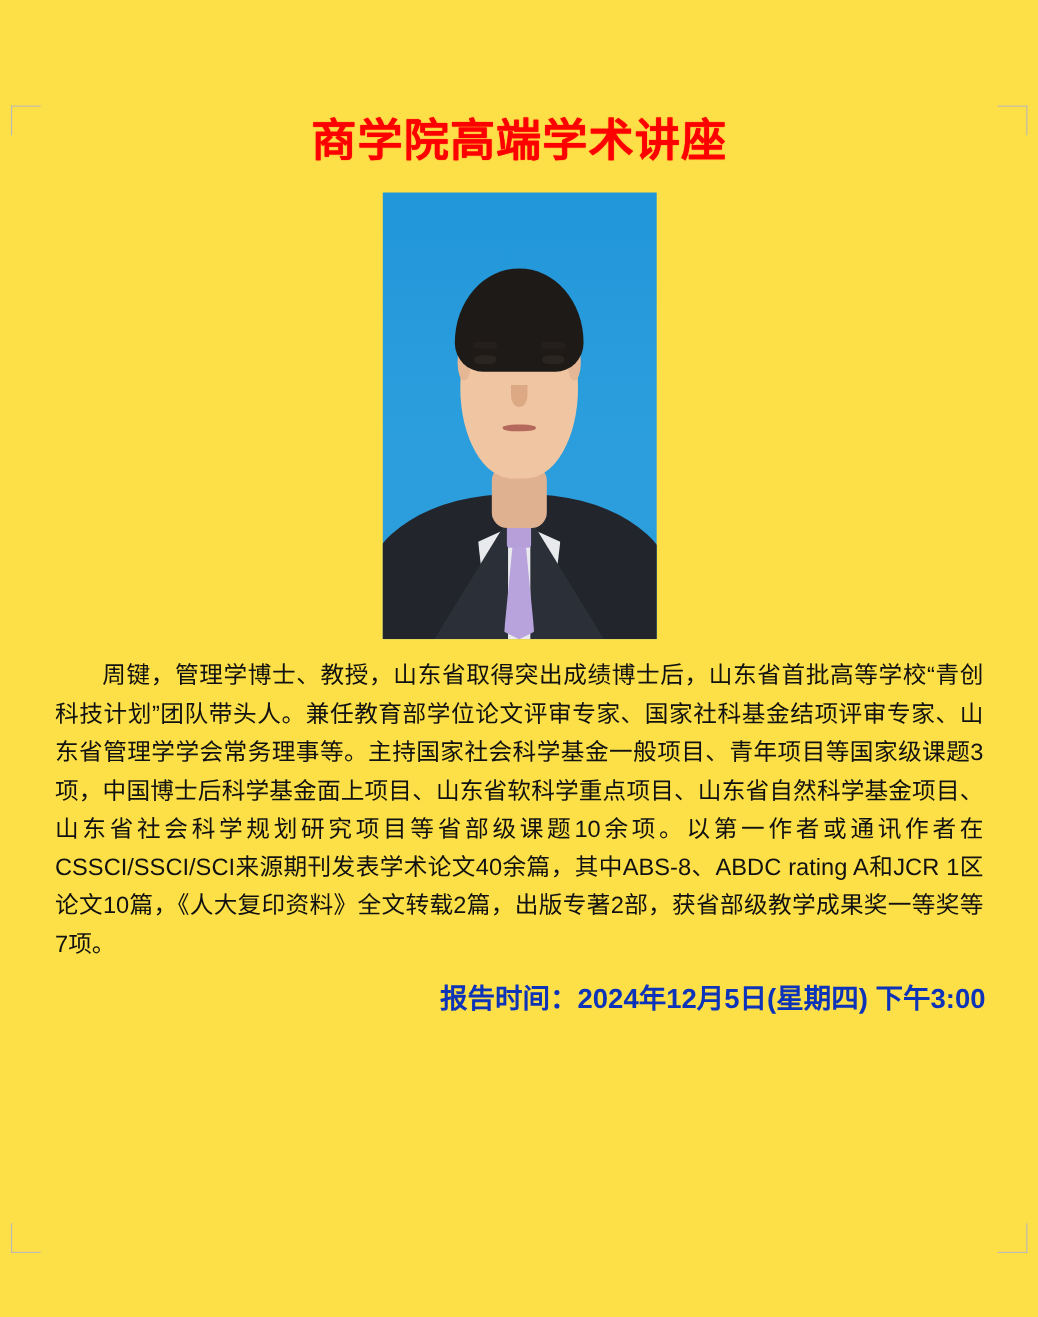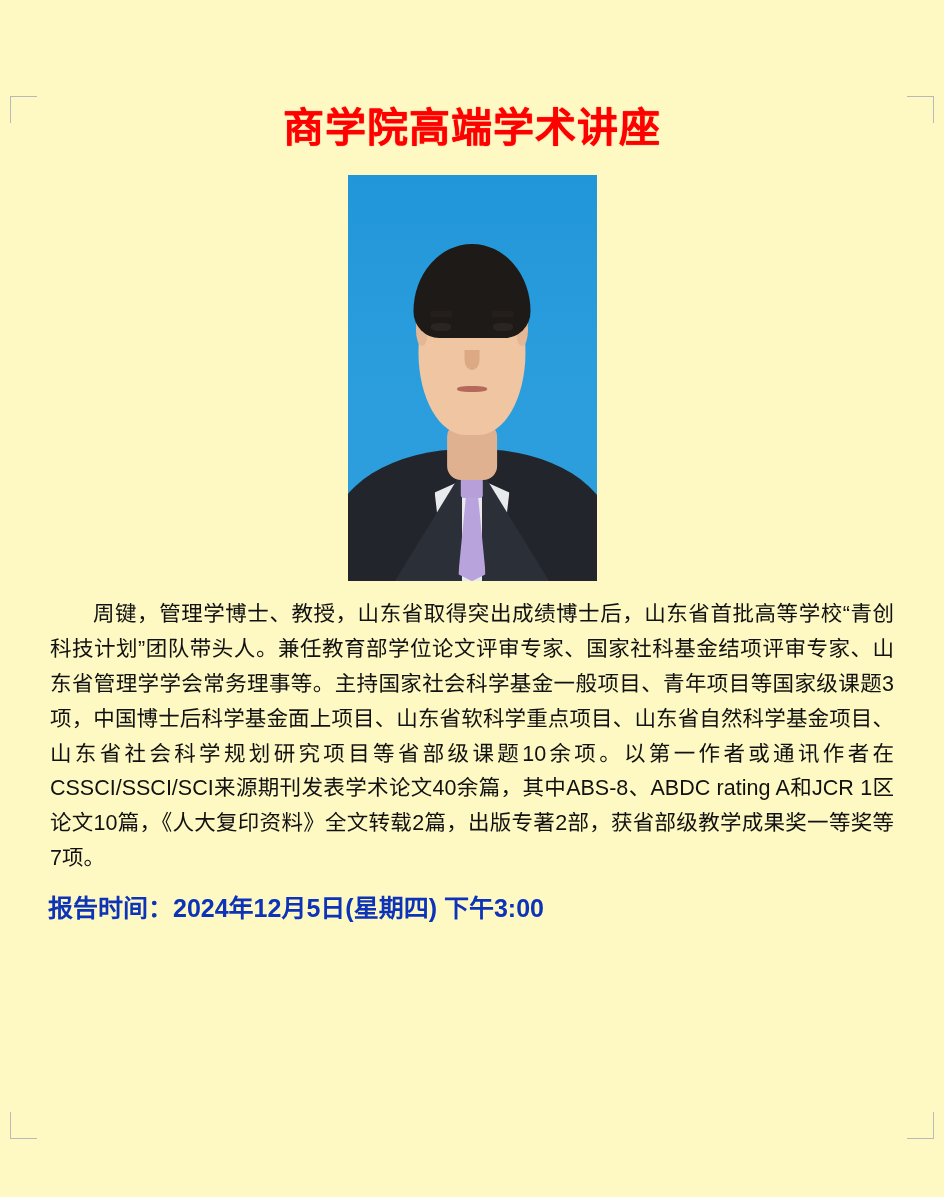--- a/index.html
+++ b/index.html
@@ -10,21 +10,21 @@
   body {
     width: 944px;
     height: 1197px;
     font-family: "Liberation Sans", "DejaVu Sans", sans-serif;
     position: relative;
     overflow: hidden;
   }
   .poster {
     position: absolute;
     inset: 0;
-    background: #fef9c3;
+    background: #fde047;
   }
 
   
   .crop {
     position: absolute;
     width: 26px;
     height: 26px;
     border-color: #b9b9b9;
     border-style: solid;
     border-width: 0;
@@ -223,21 +223,21 @@
     font-size: 21.5px;
     line-height: 1.62;
     text-align: justify;
     text-justify: inter-ideograph;
     margin: 6px 2px 14px 2px;
     text-indent: 2em;
   }
 
   .line-time,
   .line-place {
-    text-align: left;
+    text-align: right;
     color: #0d33b8;
     font-weight: bold;
     font-size: 25px;
     line-height: 1.45;
     margin: 4px 0;
   }
   .line-welcome {
     text-align: center;
     color: #ff0000;
     font-weight: bold;

